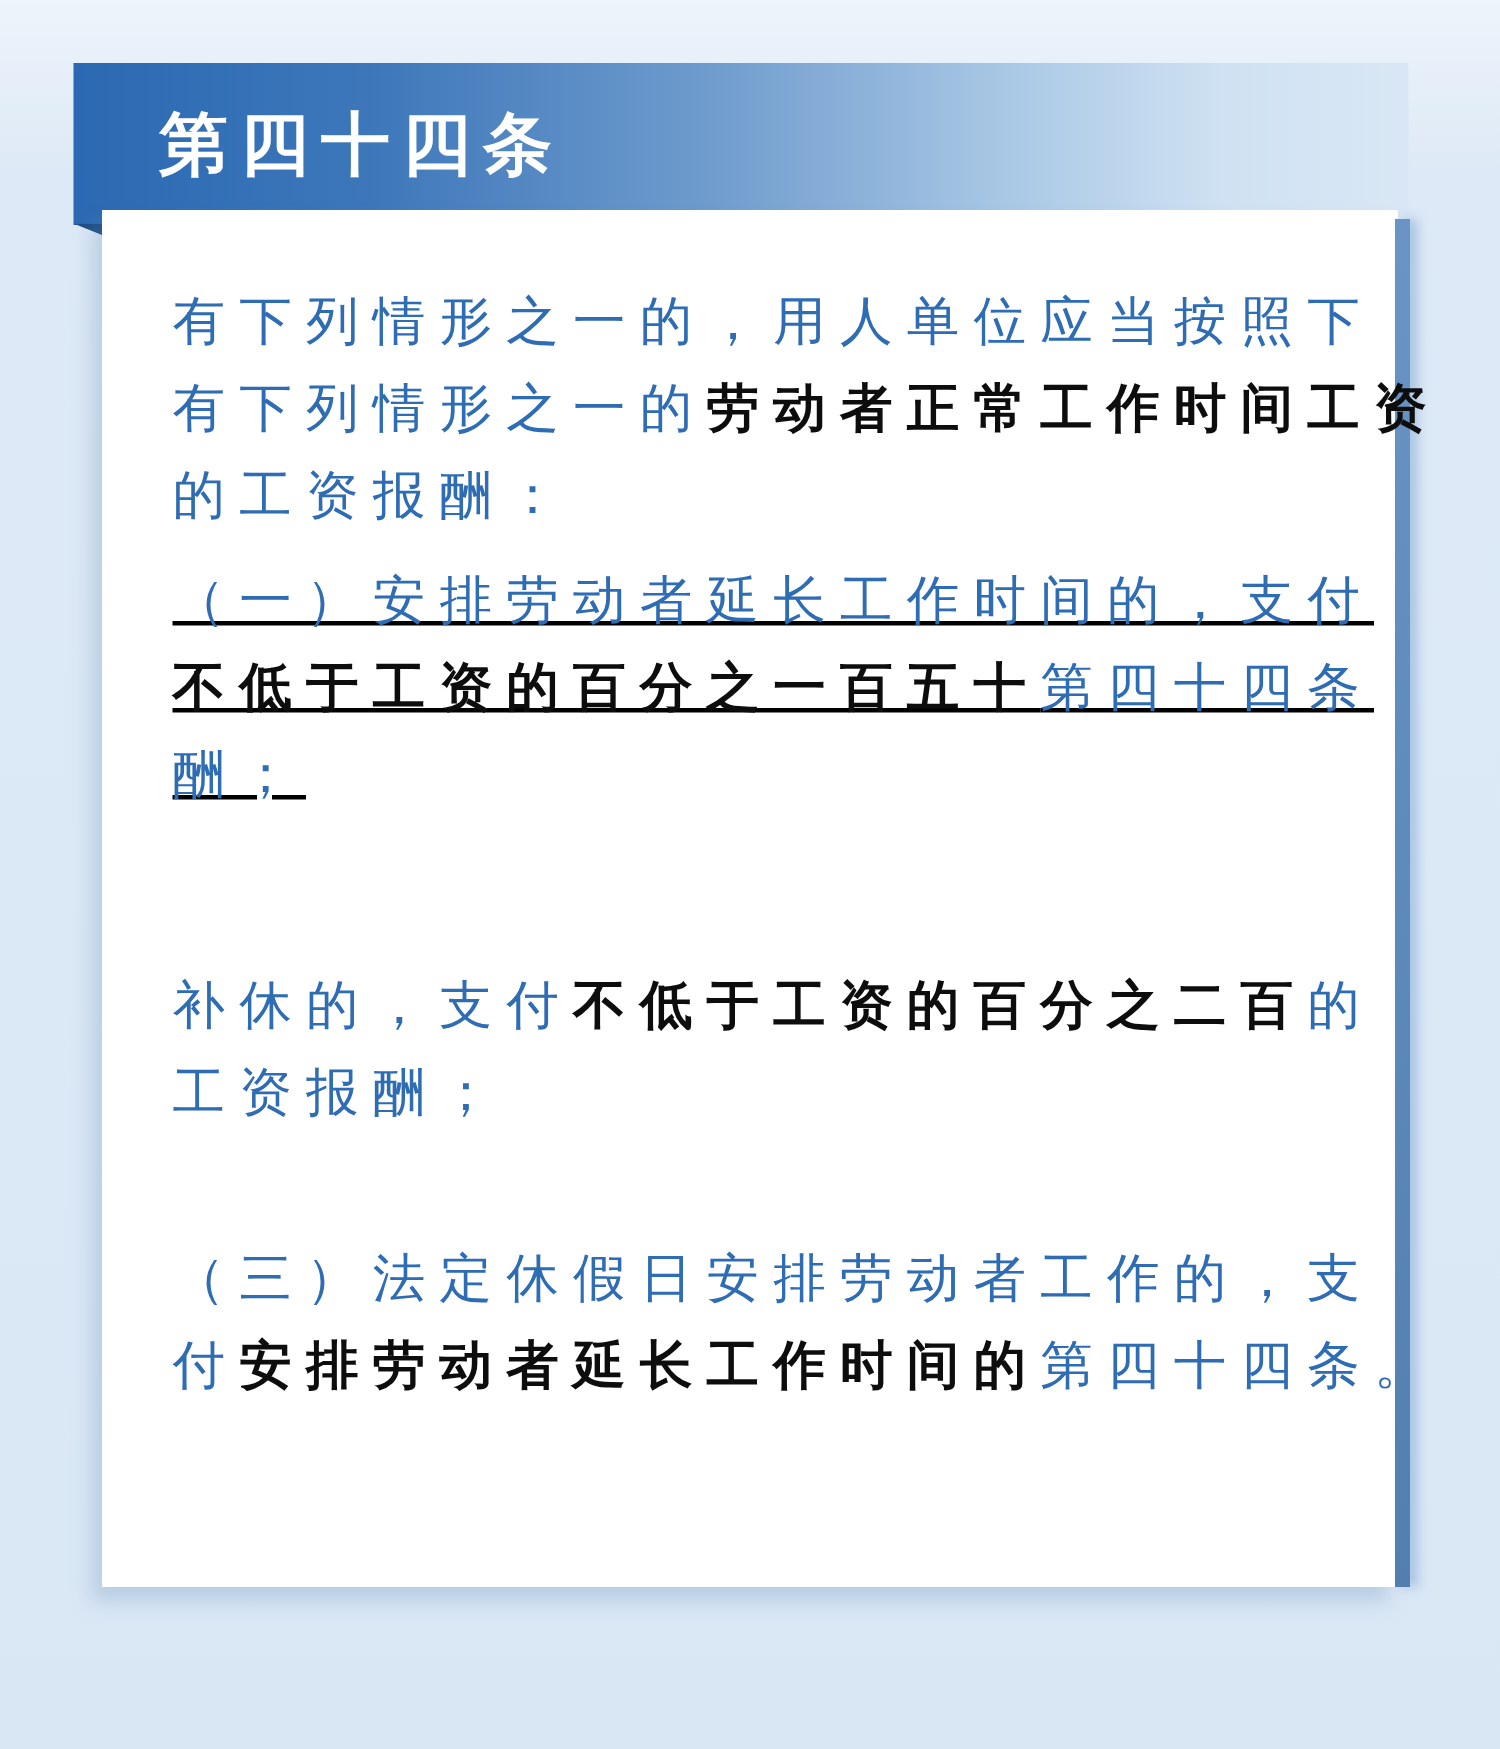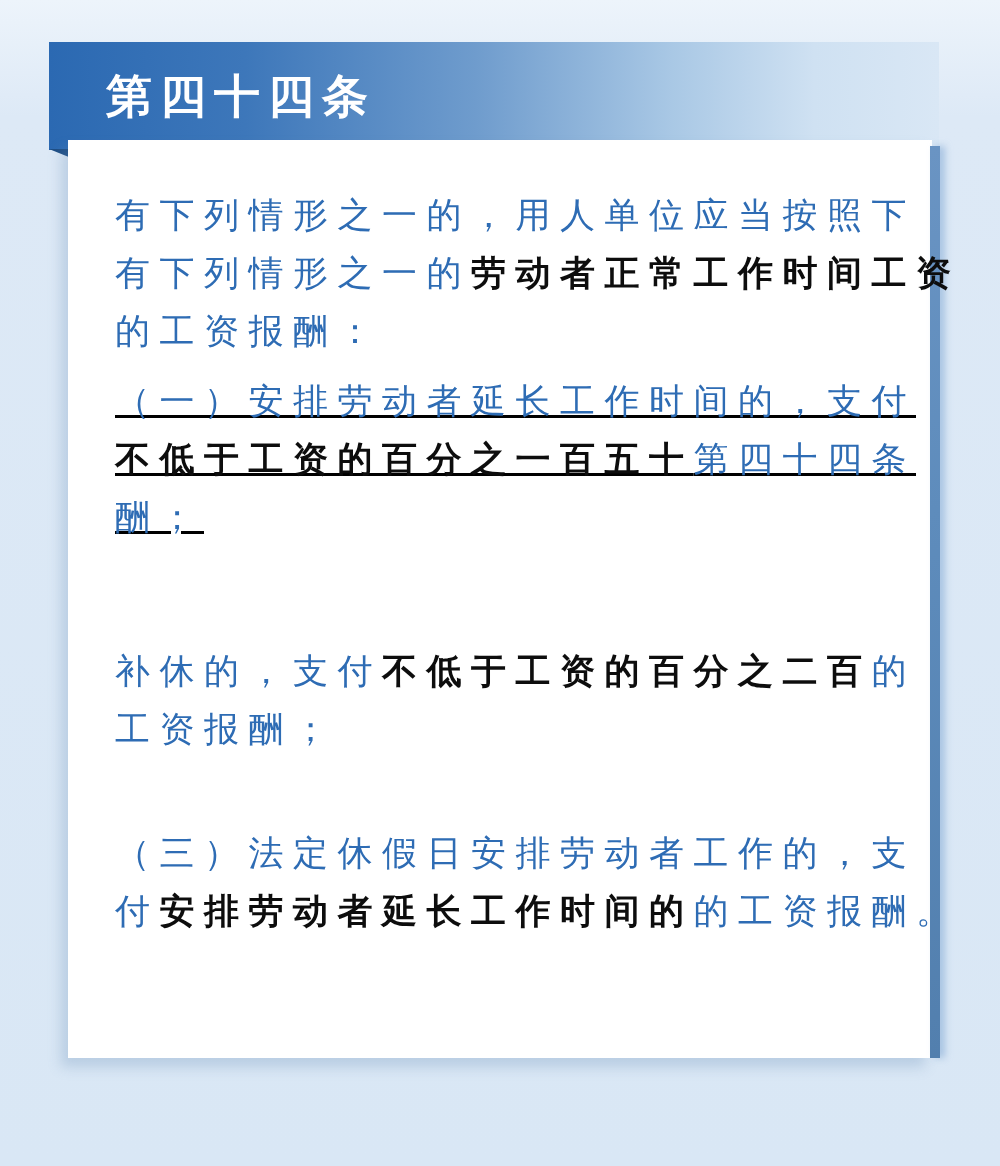--- a/index.html
+++ b/index.html
@@ -74,15 +74,15 @@
       <div class="line fill"><span class="seg">（一）安排劳动者延长工作时间的，支付</span></div>
       <div class="line fill"><span class="seg em">不低于工资的百分之一百五十</span><span class="seg">第四十四条</span></div>
       <div class="line"><span class="seg">酬；</span></div>
     </div>
     <div class="para">
       <div class="line fill"><span class="seg">补休的，支付</span><span class="seg em">不低于工资的百分之二百</span><span class="seg">的</span></div>
       <div class="line"><span class="seg">工资报酬；</span></div>
     </div>
     <div class="para">
       <div class="line fill"><span class="seg">（三）法定休假日安排劳动者工作的，支</span></div>
-      <div class="line"><span class="seg">付</span><span class="seg em">安排劳动者延长工作时间的</span><span class="seg">的工资报酬。</span></div>
+      <div class="line"><span class="seg">付</span><span class="seg em">安排劳动者延长工作时间的</span><span class="seg">第四十四条。</span></div>
     </div>
   </div>
 
 </body></html>

